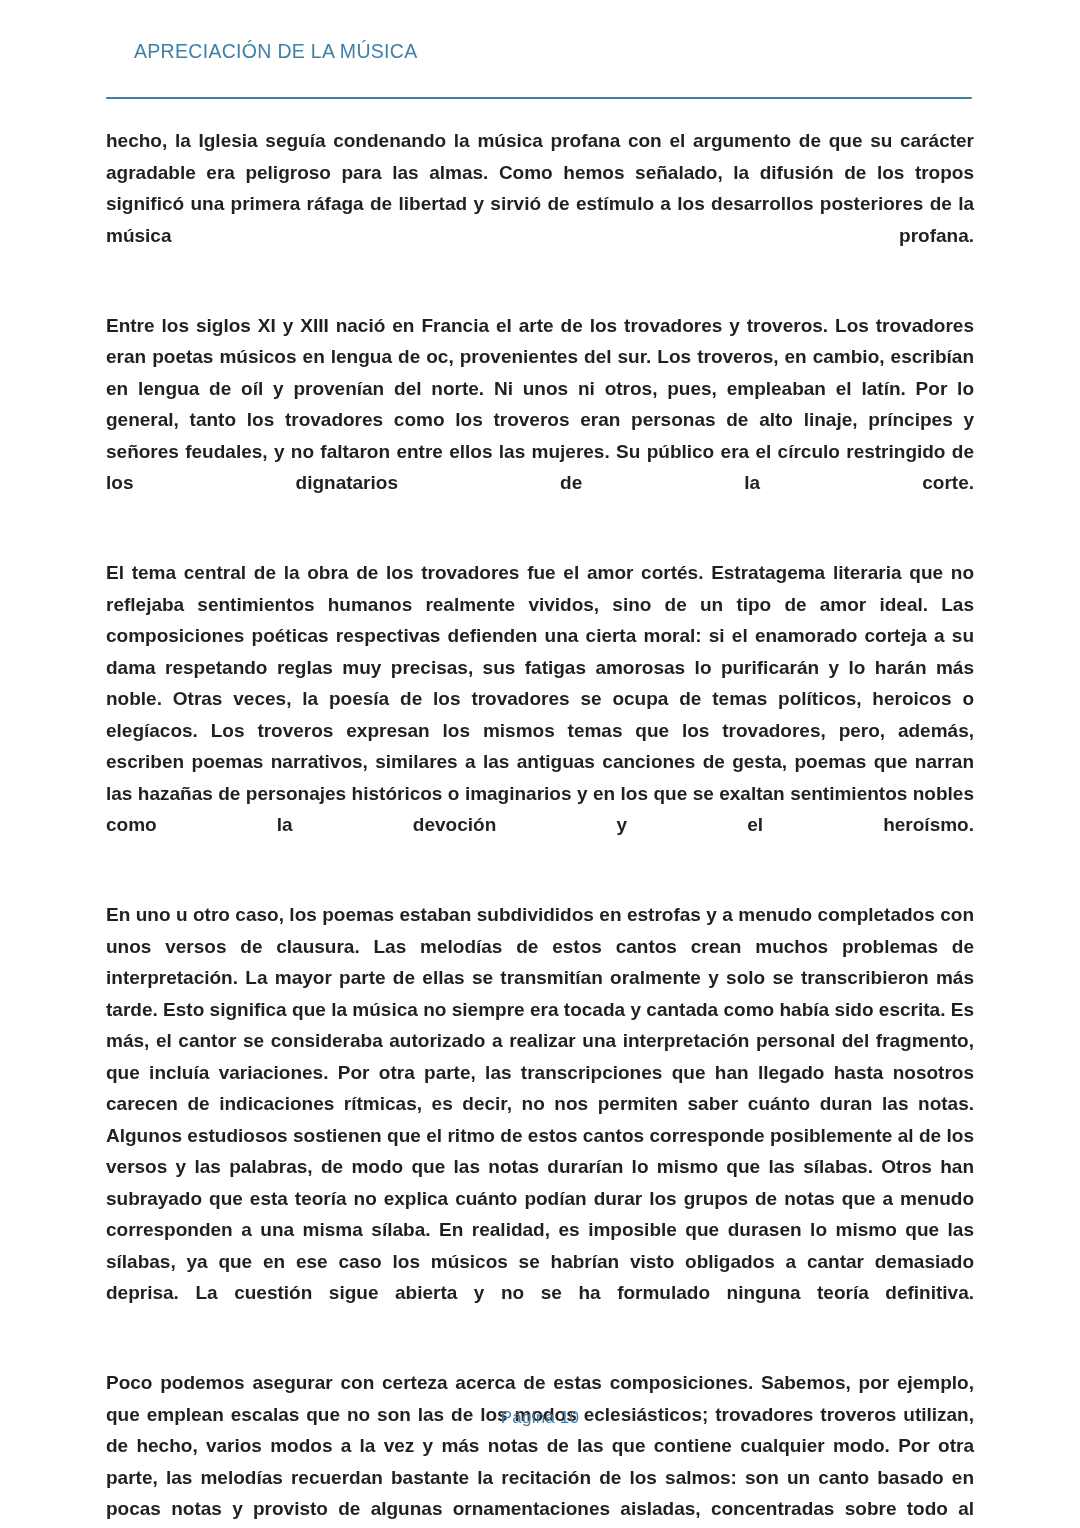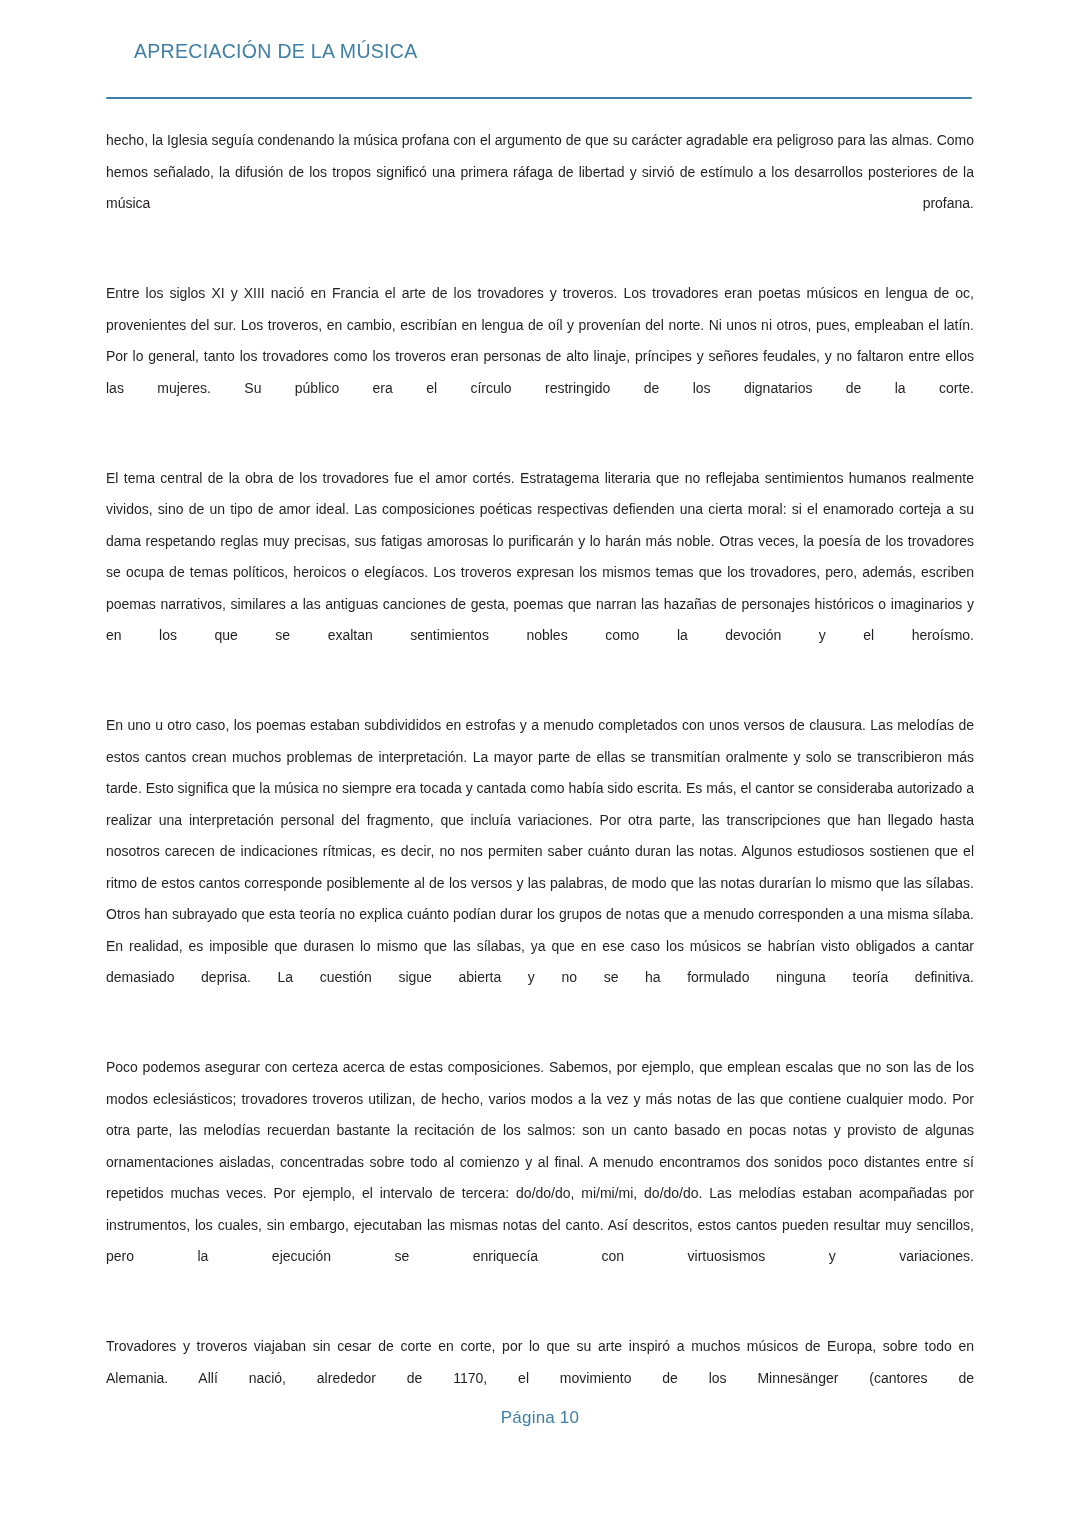--- a/index.html
+++ b/index.html
@@ -51,27 +51,28 @@
 
   
   .content {
     position: absolute;
     left: 106px;
     top: 125px;
     width: 868px;
   }
   p.para {
     margin: 0 0 27px 0;
-    font-size: 14px;
+    font-size: 19px;
     line-height: 31.5px;
     text-align: justify;
     text-justify: inter-word;
     color: #231f20;
     -webkit-hyphens: none;
     hyphens: none;
+    font-weight: bold;
   }
   p.para:last-child {
     margin-bottom: 0;
   }
   
   p.para::after {
     content: "";
     display: inline-block;
     width: 100%;
   }

